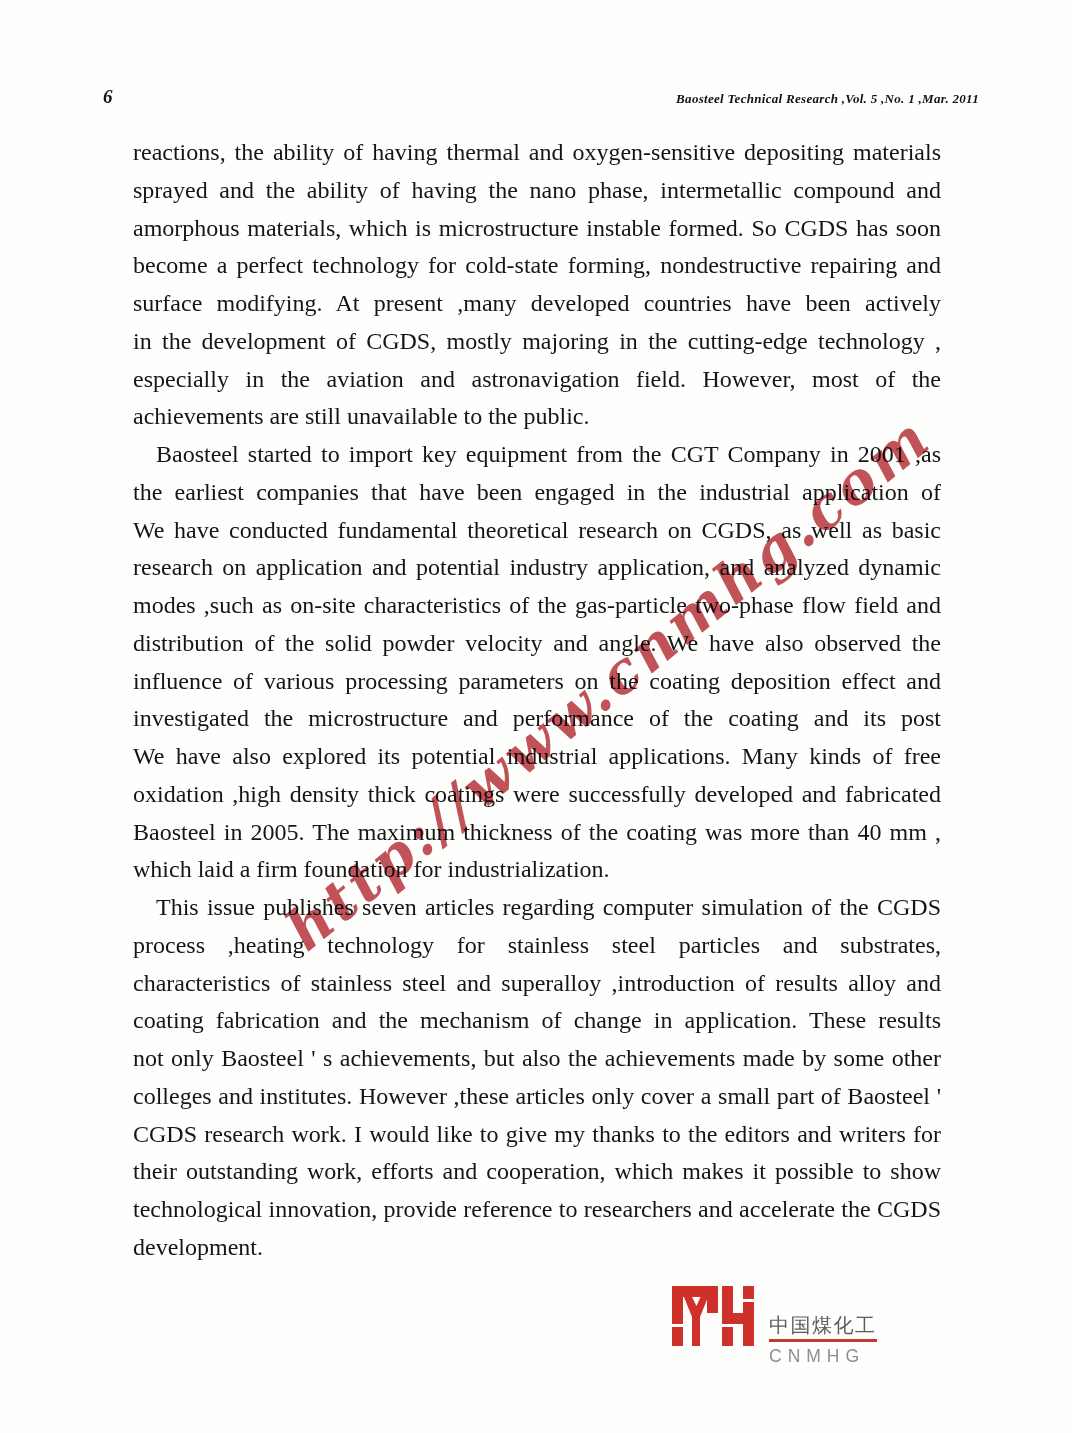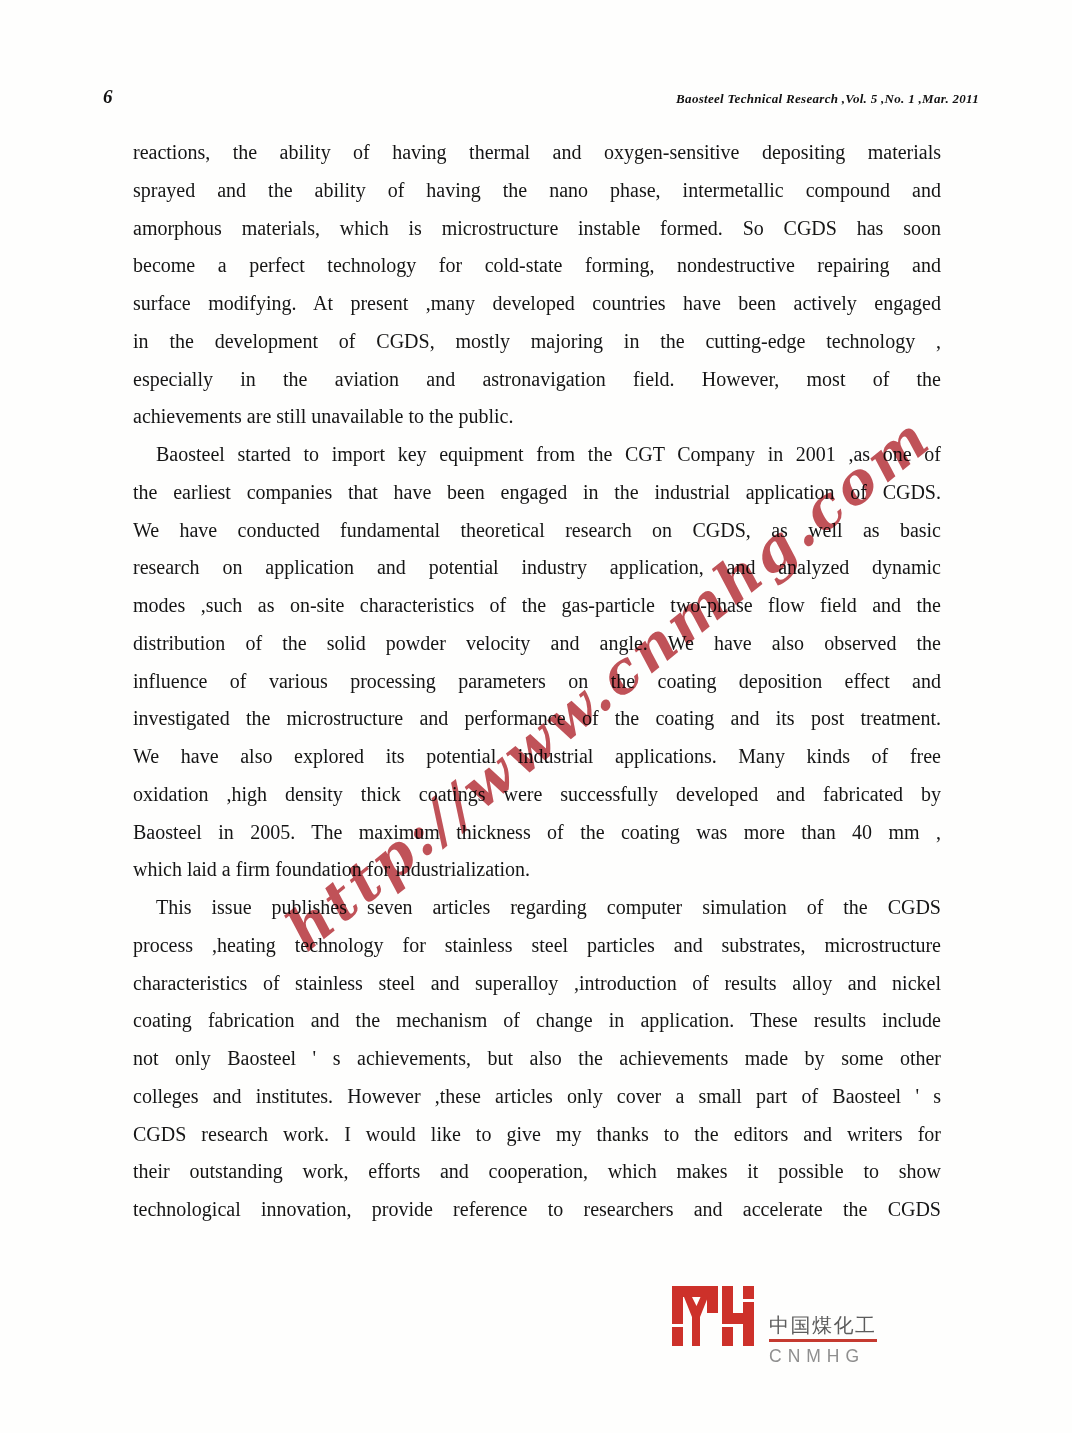--- a/index.html
+++ b/index.html
@@ -13,21 +13,21 @@
   .header-row {
     position:absolute; left:103px; top:86px; width:876px;
     display:flex; justify-content:space-between; align-items:baseline;
   }
   .page-num  { font-style:italic; font-weight:bold; font-size:19px; color:#111; }
   .journal   { font-style:italic; font-weight:bold; font-size:13px; letter-spacing:0.3px; color:#111; }
 
   
   .article { position:absolute; left:133px; top:134px; width:808px; color:#151515; }
   .tline {
-    font-size:20px; line-height:37.75px; height:37.75px;
+    font-size:24px; line-height:37.75px; height:37.75px;
     text-align:justify; text-align-last:justify; text-justify:inter-word;
     overflow:hidden; white-space:normal;
   }
   .tline.end { text-align-last:left; }
   .tline.ind { text-indent:23px; }
 
   
   .watermark {
     position:absolute; left:218px; top:686px; width:690px; height:70px;
     font-family:"DejaVu Serif",serif; font-style:italic; font-weight:bold;
@@ -83,20 +83,21 @@
       <div class="tline end">which laid a firm foundation for industrialization.</div>
       <div class="tline ind">This issue publishes seven articles regarding computer simulation of the CGDS</div>
       <div class="tline">process ,heating technology for stainless steel particles and substrates, microstructure</div>
       <div class="tline">characteristics of stainless steel and superalloy ,introduction of results alloy and nickel</div>
       <div class="tline">coating fabrication and the mechanism of change in application. These results include</div>
       <div class="tline">not only Baosteel ' s achievements, but also the achievements made by some other</div>
       <div class="tline">colleges and institutes. However ,these articles only cover a small part of Baosteel ' s</div>
       <div class="tline">CGDS research work. I would like to give my thanks to the editors and writers for</div>
       <div class="tline">their outstanding work, efforts and cooperation, which makes it possible to show</div>
       <div class="tline">technological innovation, provide reference to researchers and accelerate the CGDS</div>
+      <div class="tline end">development.</div>
     </div>
 
   <div class="watermark" style="color: rgba(182, 52, 60, 0.85);">http://www.cnmhg.com</div>
 
   <div class="logo">
     <svg class="logo-mark" viewBox="0 0 90 66" xmlns="http://www.w3.org/2000/svg">
       <g fill="#cd312a">
 
         <rect x="4" y="2" width="11" height="60"></rect>
 

